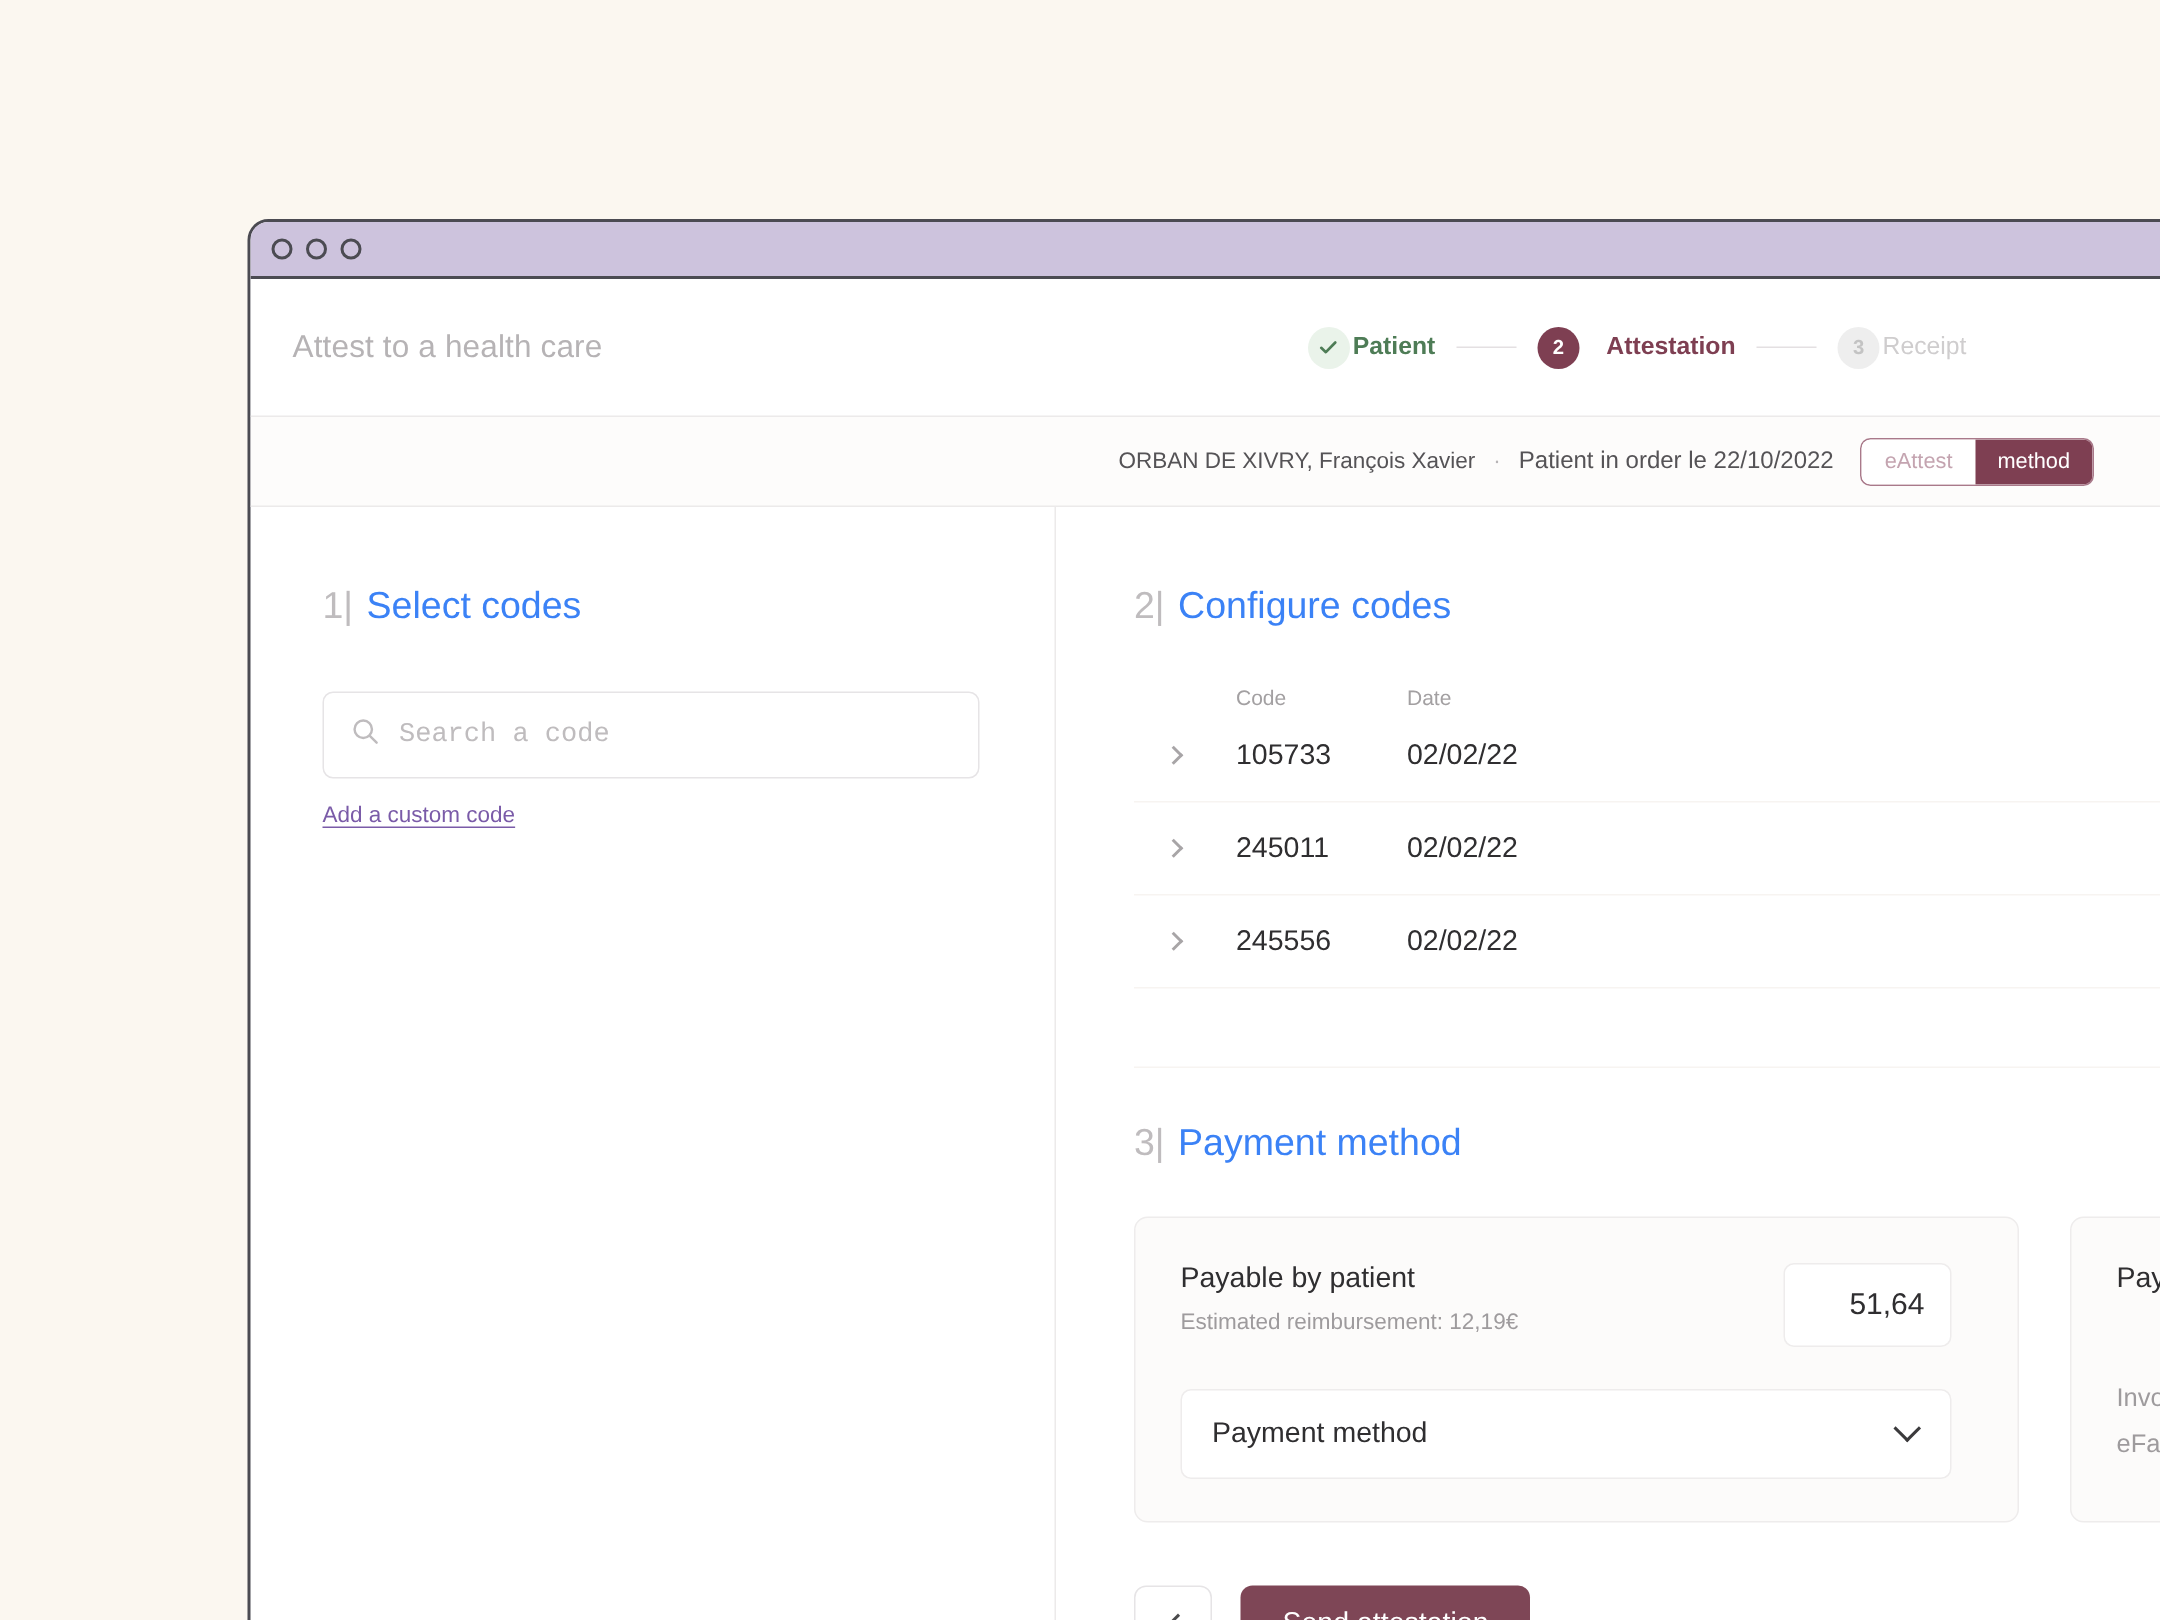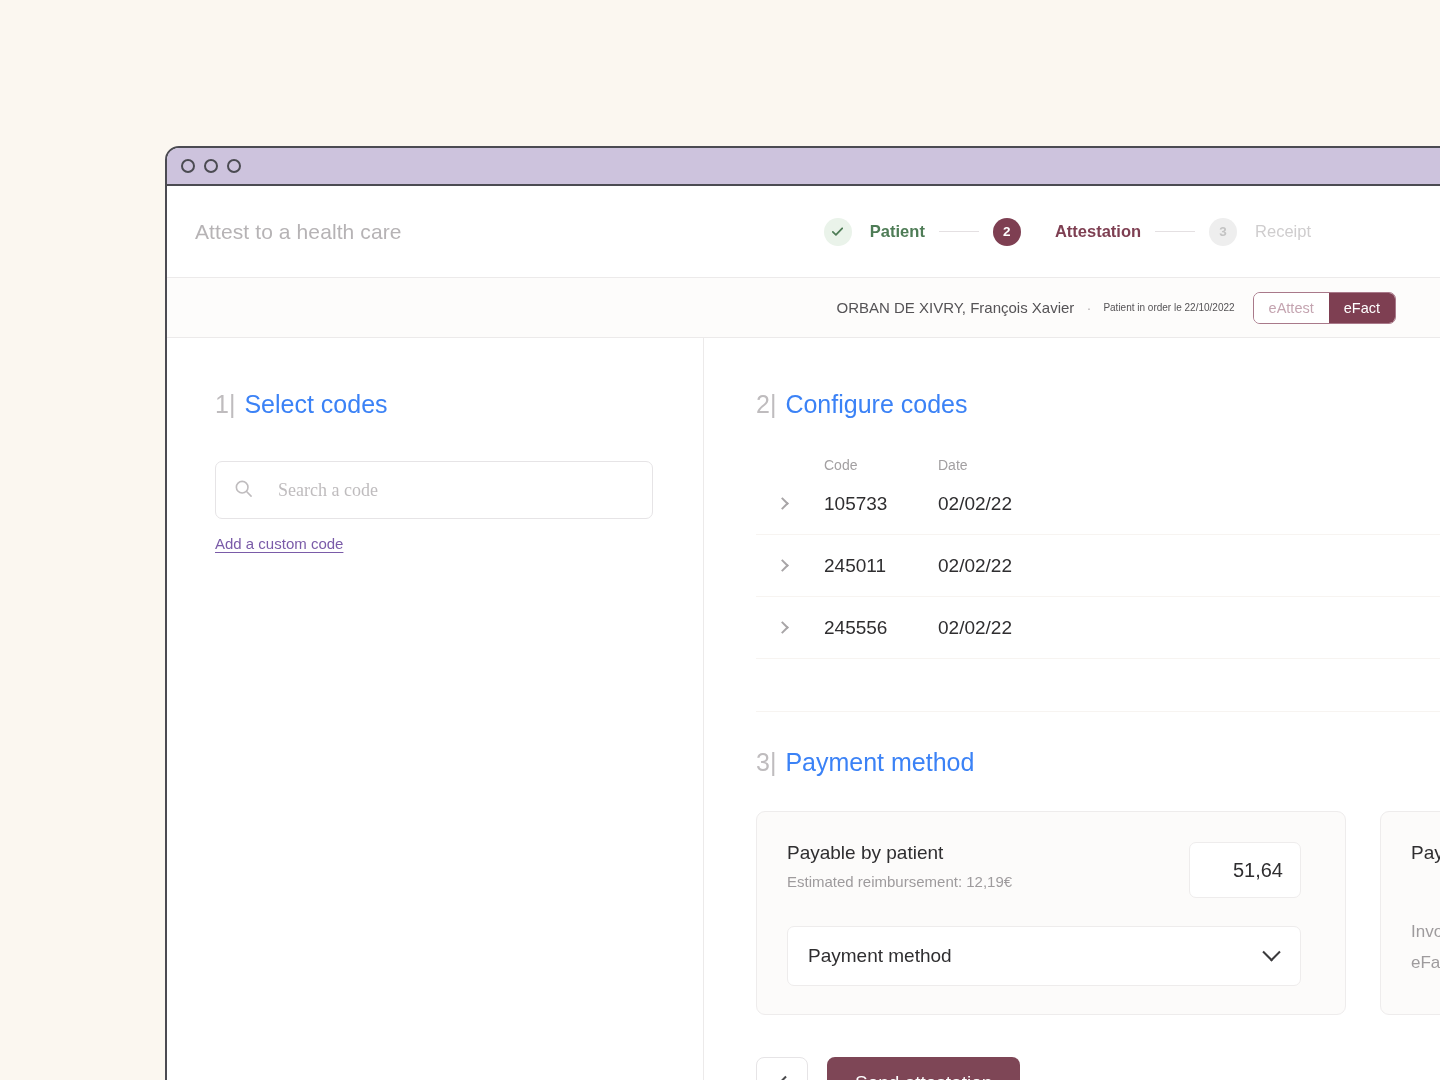--- a/index.html
+++ b/index.html
@@ -62,21 +62,21 @@
     white-space: nowrap;
   }
 
   .stepper {
     margin-left: auto;
     display: flex;
     align-items: center;
     gap: 0;
     padding-right: 110px;
   }
-  .step { display: flex; align-items: center; gap: 18px; white-space: nowrap; }
+  .step { display: flex; align-items: center; gap: 2px; white-space: nowrap; }
   .step-badge {
     width: 28px; height: 28px;
     border-radius: 50%;
     display: flex; align-items: center; justify-content: center;
     font-size: 13.5px;
     font-weight: bold;
     flex: 0 0 auto;
   }
   .step-badge.done { background: #eaf3ea; color: #4e7c56; }
   .step-badge.current { background: #7e3f52; color: #ffffff; }
@@ -99,21 +99,21 @@
     background: #fdfcfb;
     border-bottom: 1px solid #eceaea;
     display: flex;
     align-items: center;
     justify-content: flex-end;
     padding-right: 57px;
     gap: 0;
   }
   .patient-name { font-size: 15px; color: #555356; white-space: nowrap; }
   .patient-sep { font-size: 15px; color: #b7b4b6; margin: 0 12px; }
-  .patient-order { font-size: 10px; color: #555356; white-space: nowrap; }
+  .patient-order { font-size: 16px; color: #555356; white-space: nowrap; }
 
   .toggle {
     margin-left: 18px;
     display: flex;
     border: 1px solid #a9798a;
     border-radius: 7px;
     overflow: hidden;
     height: 32px;
     text-align: center;
   }
@@ -164,24 +164,23 @@
     align-items: center;
     padding: 0 18px;
     gap: 13px;
     background: #ffffff;
   }
   .search-input {
     border: none;
     outline: none;
     font-size: 18px;
     color: #6d28d9;
-    font-family: Liberation Serif, serif;
+    font-family: Liberation Mono, monospace;
     flex: 1 1 auto;
     background: transparent;
-    margin-left: 12px;
   }
   .search-input::placeholder { color: #bfbcbe; }
   .custom-code-link {
     display: inline-block;
     margin-top: 16px;
     font-size: 15px;
     color: #7a5ba8;
     text-decoration: underline;
     text-underline-offset: 3px;
     cursor: pointer;
@@ -362,21 +361,21 @@
     </div>
   </div>
 
   <div class="patient-bar">
     <span class="patient-name">ORBAN DE XIVRY, François Xavier</span>
     <span class="patient-sep">·</span>
     <span class="patient-order">Patient in order le 22/10/2022</span>
 
     <div class="toggle">
       <span class="toggle-opt off">eAttest</span>
-      <span class="toggle-opt on">eFact</span>
+      <span class="toggle-opt on">method</span>
     </div>
   </div>
 
   <div class="content">
 
     <div class="left-panel">
       <div class="section-title">
         <span class="section-num">1|</span>
         <span class="section-name">Select codes</span>
       </div>

